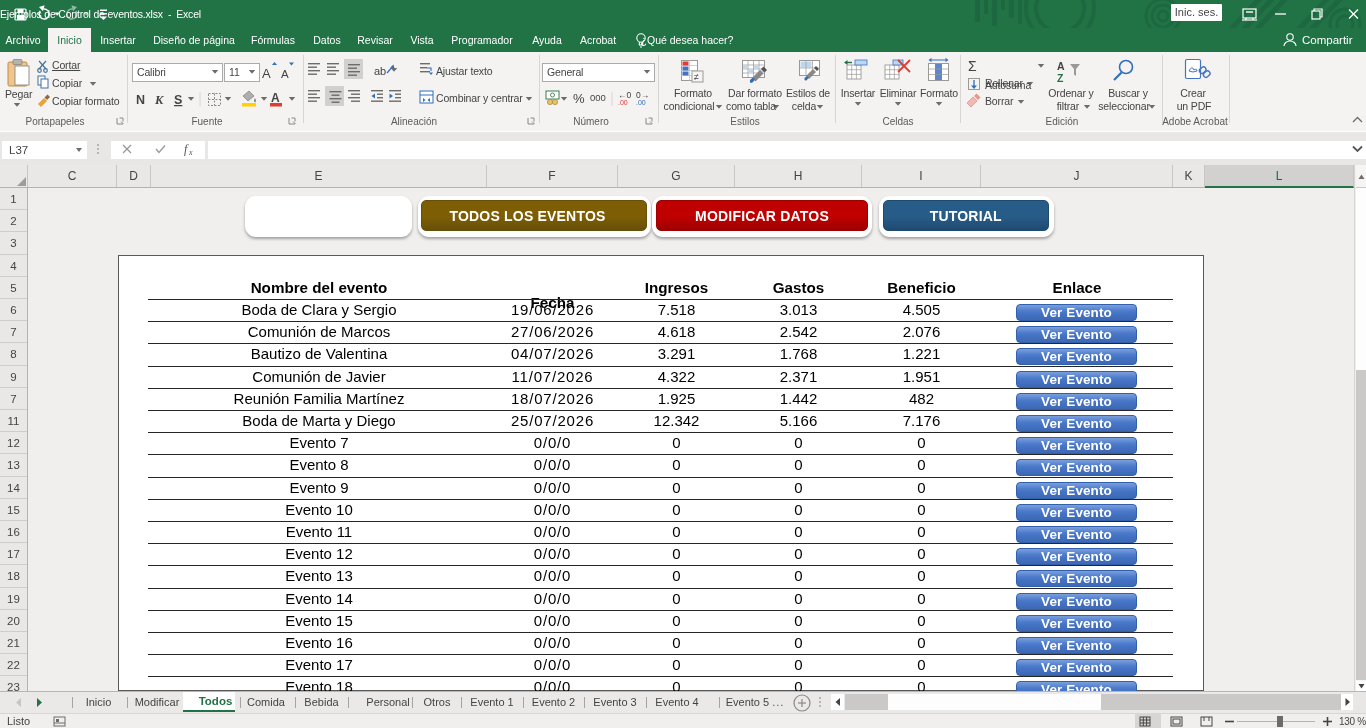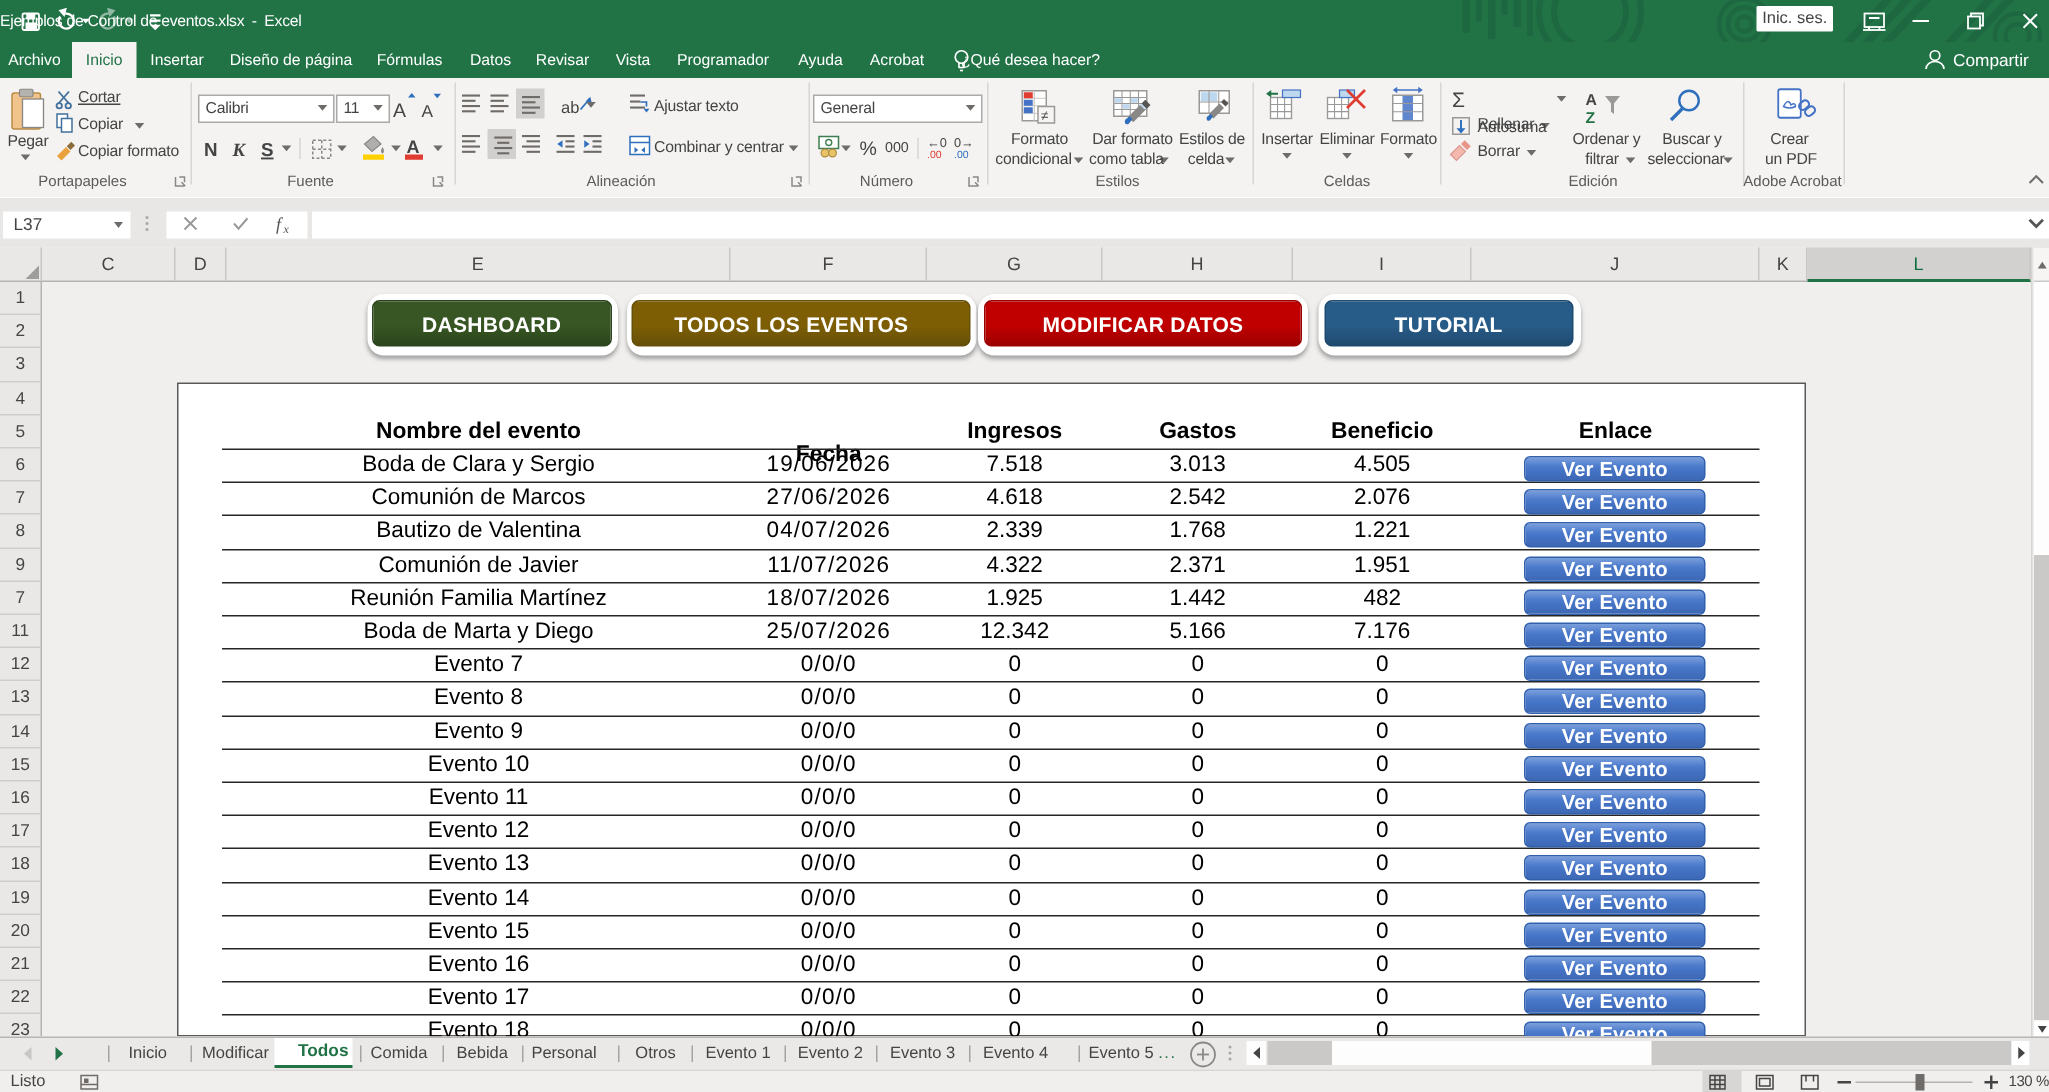--- a/index.html
+++ b/index.html
@@ -441,21 +441,20 @@
       <div class="chead" style="left:735px;width:127px;">H</div>
       <div class="chead" style="left:862px;width:119px;">I</div>
       <div class="chead" style="left:981px;width:192px;">J</div>
       <div class="chead" style="left:1173px;width:32px;">K</div>
       <div class="chead" style="left:1205px;width:149px;background:#d2d1d0;color:#0e703e;border-bottom:2px solid #217346;height:23px;">L</div>
 </div>
 
 <div id="sheet">
   <div id="whitebox"></div>
   <div class="navb" style="left:244.5px;width:167.0px;"></div>
-      <div class="navi" style="left:248px;width:159.5px;background:linear-gradient(180deg,#375623 0%,#375623 55%,#2c451c 100%);border:1px solid #2c451c;box-sizing:border-box;">DASHBOARD</div>
       <div class="navb" style="left:417.5px;width:233.0px;"></div>
       <div class="navi" style="left:421px;width:226.0px;text-indent:-13px;background:linear-gradient(180deg,#7d5e04 0%,#7d5e04 55%,#665009 100%);border:1px solid #665009;box-sizing:border-box;">TODOS LOS EVENTOS</div>
       <div class="navb" style="left:652.4px;width:219.6px;"></div>
       <div class="navi" style="left:656px;width:212.0px;background:linear-gradient(180deg,#c00000 0%,#c00000 55%,#9d0000 100%);border:1px solid #9d0000;box-sizing:border-box;">MODIFICAR DATOS</div>
       <div class="navb" style="left:878.7px;width:174.9px;"></div>
       <div class="navi" style="left:882.6px;width:166.4px;background:linear-gradient(180deg,#285c88 0%,#285c88 55%,#1f4a70 100%);border:1px solid #1f4a70;box-sizing:border-box;">TUTORIAL</div>
   <div class="tc th" style="left:151px;top:88.8px;width:336px;line-height:22.2px;">Nombre del evento</div>
       <div class="tc th" style="left:487px;top:104px;width:131px;line-height:22.2px;">Fecha</div>
       <div class="tc th" style="left:618px;top:88.8px;width:117px;line-height:22.2px;">Ingresos</div>
       <div class="tc th" style="left:735px;top:88.8px;width:127px;line-height:22.2px;">Gastos</div>
@@ -486,21 +485,21 @@
       <div class="tc" style="left:862px;top:111.0px;width:119px;line-height:22.2px;">4.505</div>
       <div class="vbtn" style="top:116.0px;">Ver Evento</div>
       <div class="tc" style="left:151px;top:133.2px;width:336px;line-height:22.2px;">Comunión de Marcos</div>
       <div class="tc" style="left:487px;top:133.2px;width:131px;line-height:22.2px;letter-spacing:0.8px;">27/06/2026</div>
       <div class="tc" style="left:618px;top:133.2px;width:117px;line-height:22.2px;">4.618</div>
       <div class="tc" style="left:735px;top:133.2px;width:127px;line-height:22.2px;">2.542</div>
       <div class="tc" style="left:862px;top:133.2px;width:119px;line-height:22.2px;">2.076</div>
       <div class="vbtn" style="top:138.2px;">Ver Evento</div>
       <div class="tc" style="left:151px;top:155.4px;width:336px;line-height:22.2px;">Bautizo de Valentina</div>
       <div class="tc" style="left:487px;top:155.4px;width:131px;line-height:22.2px;letter-spacing:0.8px;">04/07/2026</div>
-      <div class="tc" style="left:618px;top:155.4px;width:117px;line-height:22.2px;">2.339</div>
+      <div class="tc" style="left:618px;top:155.4px;width:117px;line-height:22.2px;">3.291</div>
       <div class="tc" style="left:735px;top:155.4px;width:127px;line-height:22.2px;">1.768</div>
       <div class="tc" style="left:862px;top:155.4px;width:119px;line-height:22.2px;">1.221</div>
       <div class="vbtn" style="top:160.4px;">Ver Evento</div>
       <div class="tc" style="left:151px;top:177.6px;width:336px;line-height:22.2px;">Comunión de Javier</div>
       <div class="tc" style="left:487px;top:177.6px;width:131px;line-height:22.2px;letter-spacing:0.8px;">11/07/2026</div>
       <div class="tc" style="left:618px;top:177.6px;width:117px;line-height:22.2px;">4.322</div>
       <div class="tc" style="left:735px;top:177.6px;width:127px;line-height:22.2px;">2.371</div>
       <div class="tc" style="left:862px;top:177.6px;width:119px;line-height:22.2px;">1.951</div>
       <div class="vbtn" style="top:182.6px;">Ver Evento</div>
       <div class="tc" style="left:151px;top:199.8px;width:336px;line-height:22.2px;">Reunión Familia Martínez</div>
@@ -638,21 +637,21 @@
   <div class="stab" style="left:98.5px;">Inicio</div>
   <div class="stsep" style="left:127px;"></div>
   <div class="stab" style="left:157px;">Modificar</div>
   <div class="stsep" style="left:195px;"></div>
   <div style="position:absolute;left:183px;top:0;width:52px;height:20px;background:#fff;border-bottom:2px solid #217346;box-sizing:border-box;color:#217346;font-weight:bold;font-size:11.5px;text-align:center;line-height:19px;text-indent:13px;">Todos</div>
   <div class="stsep" style="left:240px;"></div>
   <div class="stab" style="left:266px;text-align:right;">Comida</div>
   <div class="stsep" style="left:295px;"></div>
   <div class="stab" style="left:321.5px;">Bebida</div>
   <div class="stsep" style="left:348px;"></div>
-  <div class="stab" style="left:376px;">Personal</div>
+  <div class="stab" style="left:388px;">Personal</div>
   <div class="stsep" style="left:412px;"></div>
   <div class="stab" style="left:437px;">Otros</div>
   <div class="stsep" style="left:461px;"></div>
   <div class="stab" style="left:492px;">Evento 1</div>
   <div class="stsep" style="left:523px;"></div>
   <div class="stab" style="left:553.5px;">Evento 2</div>
   <div class="stsep" style="left:584px;"></div>
   <div class="stab" style="left:615px;">Evento 3</div>
   <div class="stsep" style="left:646px;"></div>
   <div class="stab" style="left:677px;">Evento 4</div>

